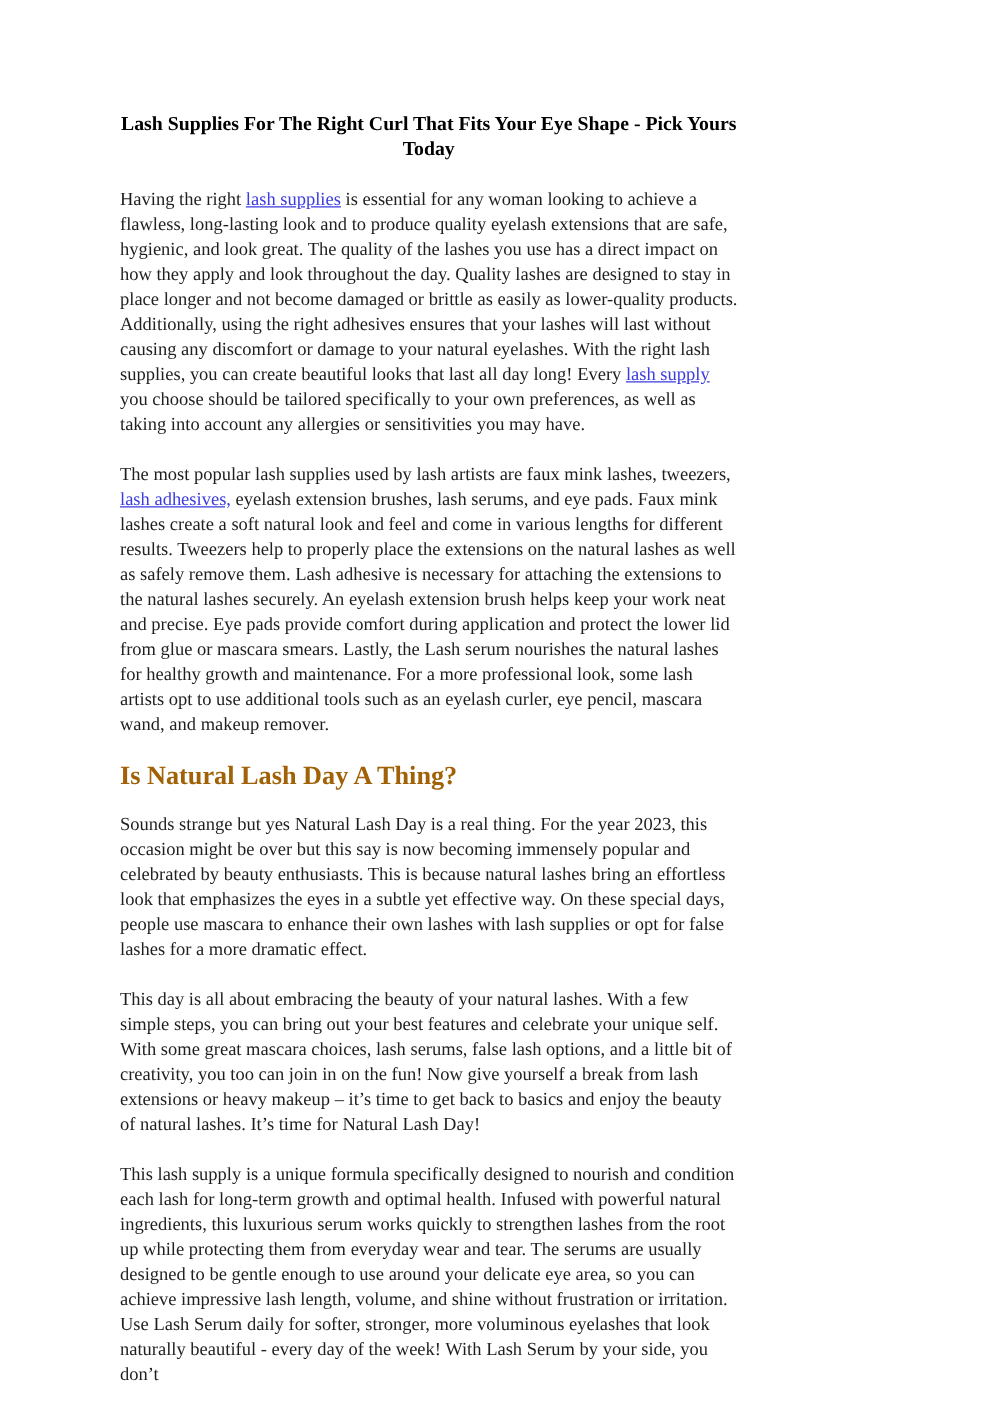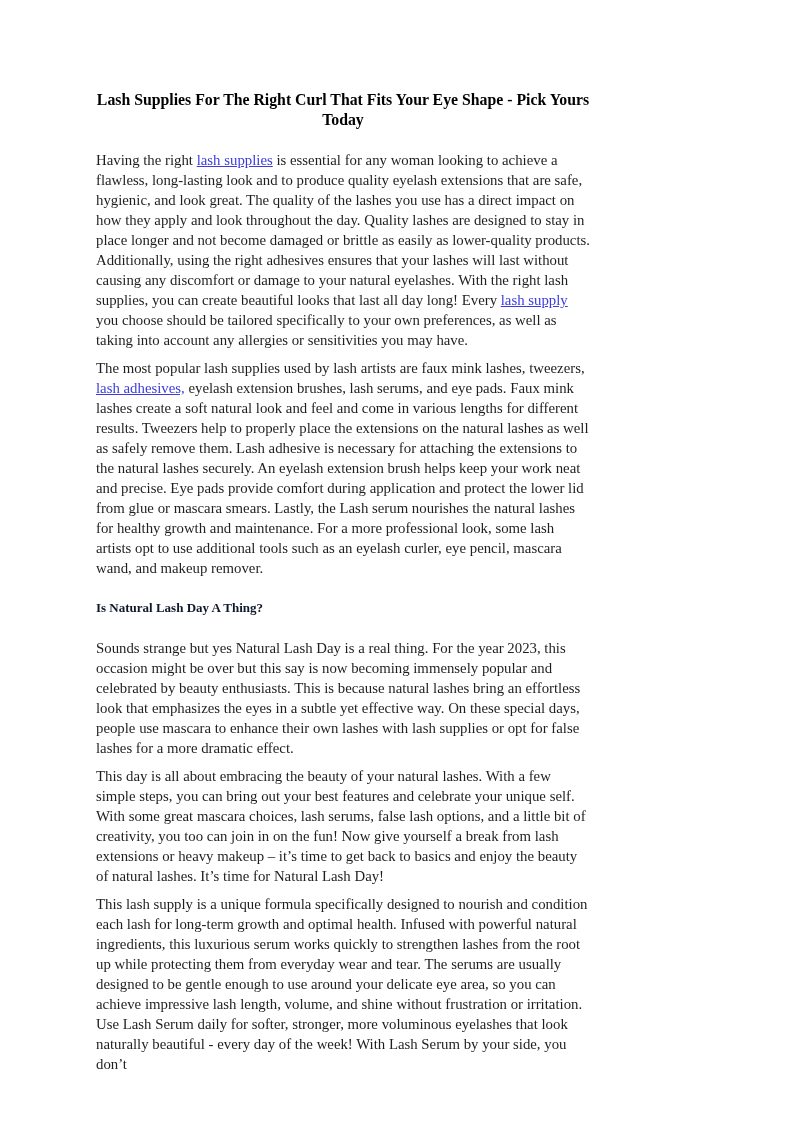--- a/index.html
+++ b/index.html
@@ -22,28 +22,28 @@
   }
   .doc-title {
     margin: 0 0 20px 0;
     text-align: center;
     font-size: 15.8px;
     line-height: 20px;
     font-weight: 700;
     color: #000000;
   }
   .body-para {
-    margin: 8px 0;
+    margin: 20px 0;
   }
   .section-heading {
     margin: 20px 0;
-    font-size: 13px;
+    font-size: 21px;
     line-height: 20px;
     font-weight: 700;
-    color: #0f172a;
+    color: #a16207;
   }
   .doc-link {
     color: var(--link-color, #3b3be0);
     text-decoration: underline;
     cursor: pointer;
   }
 </style>
 </head>
 <body>
 

